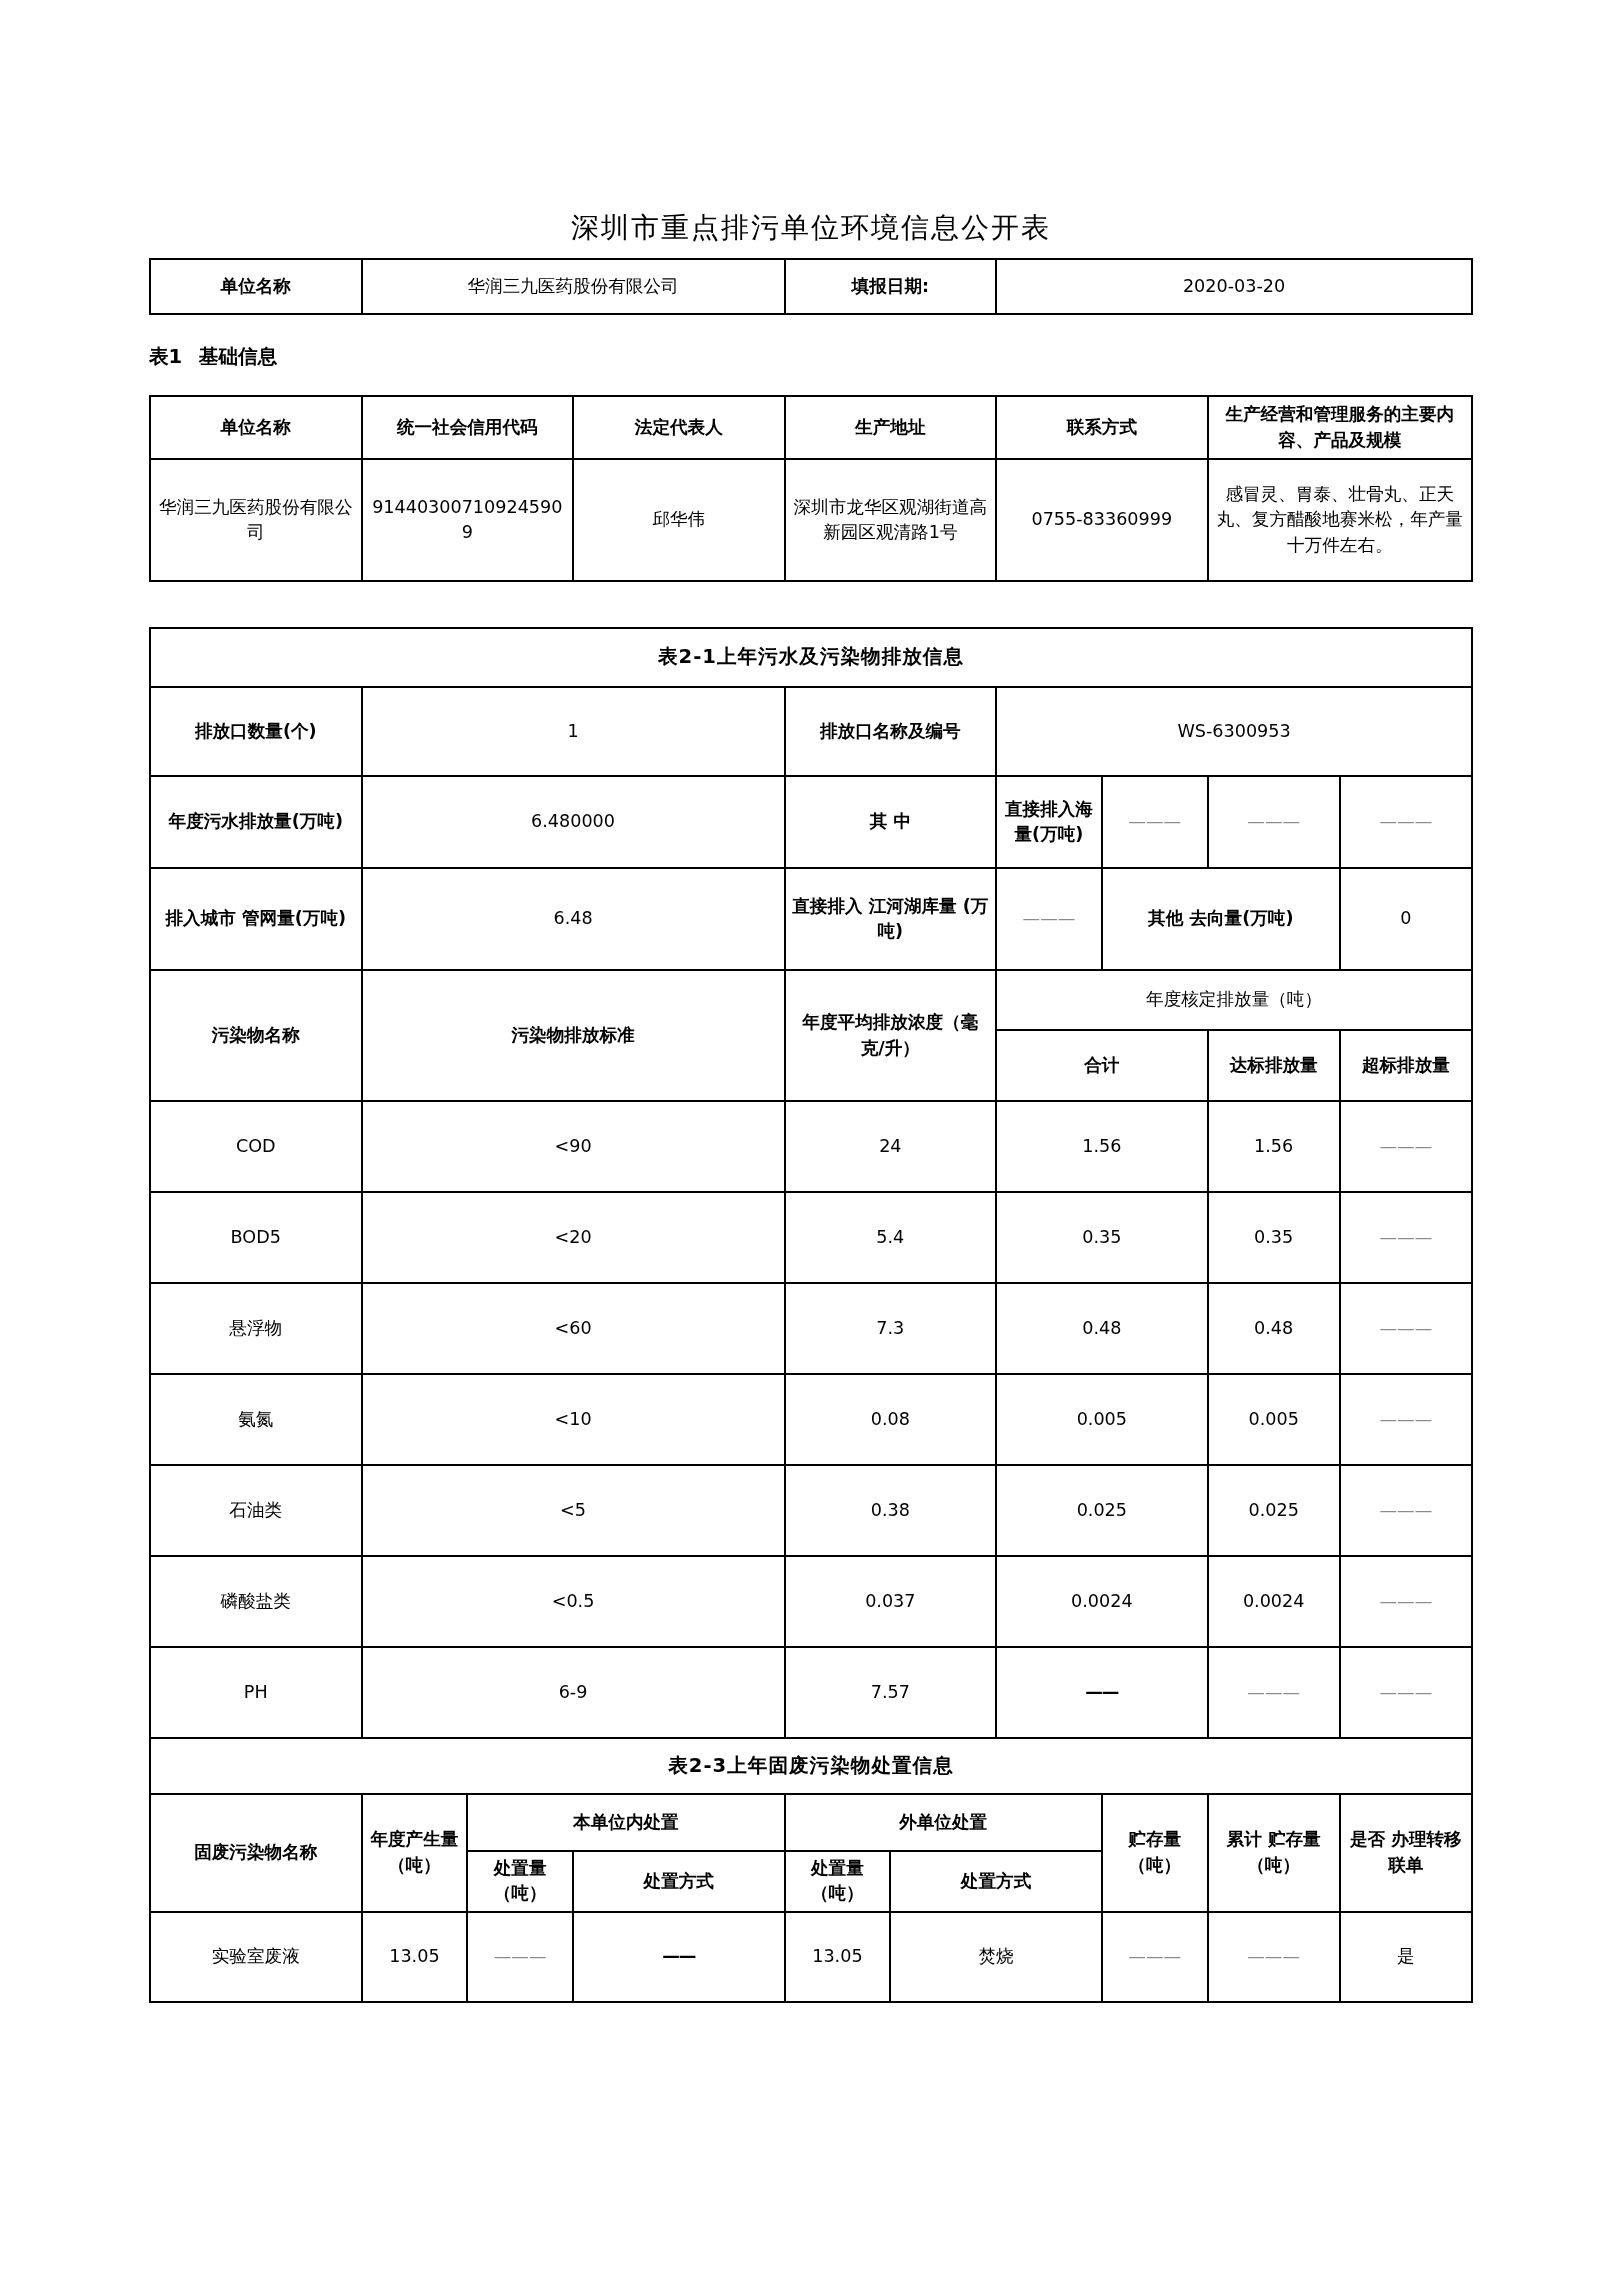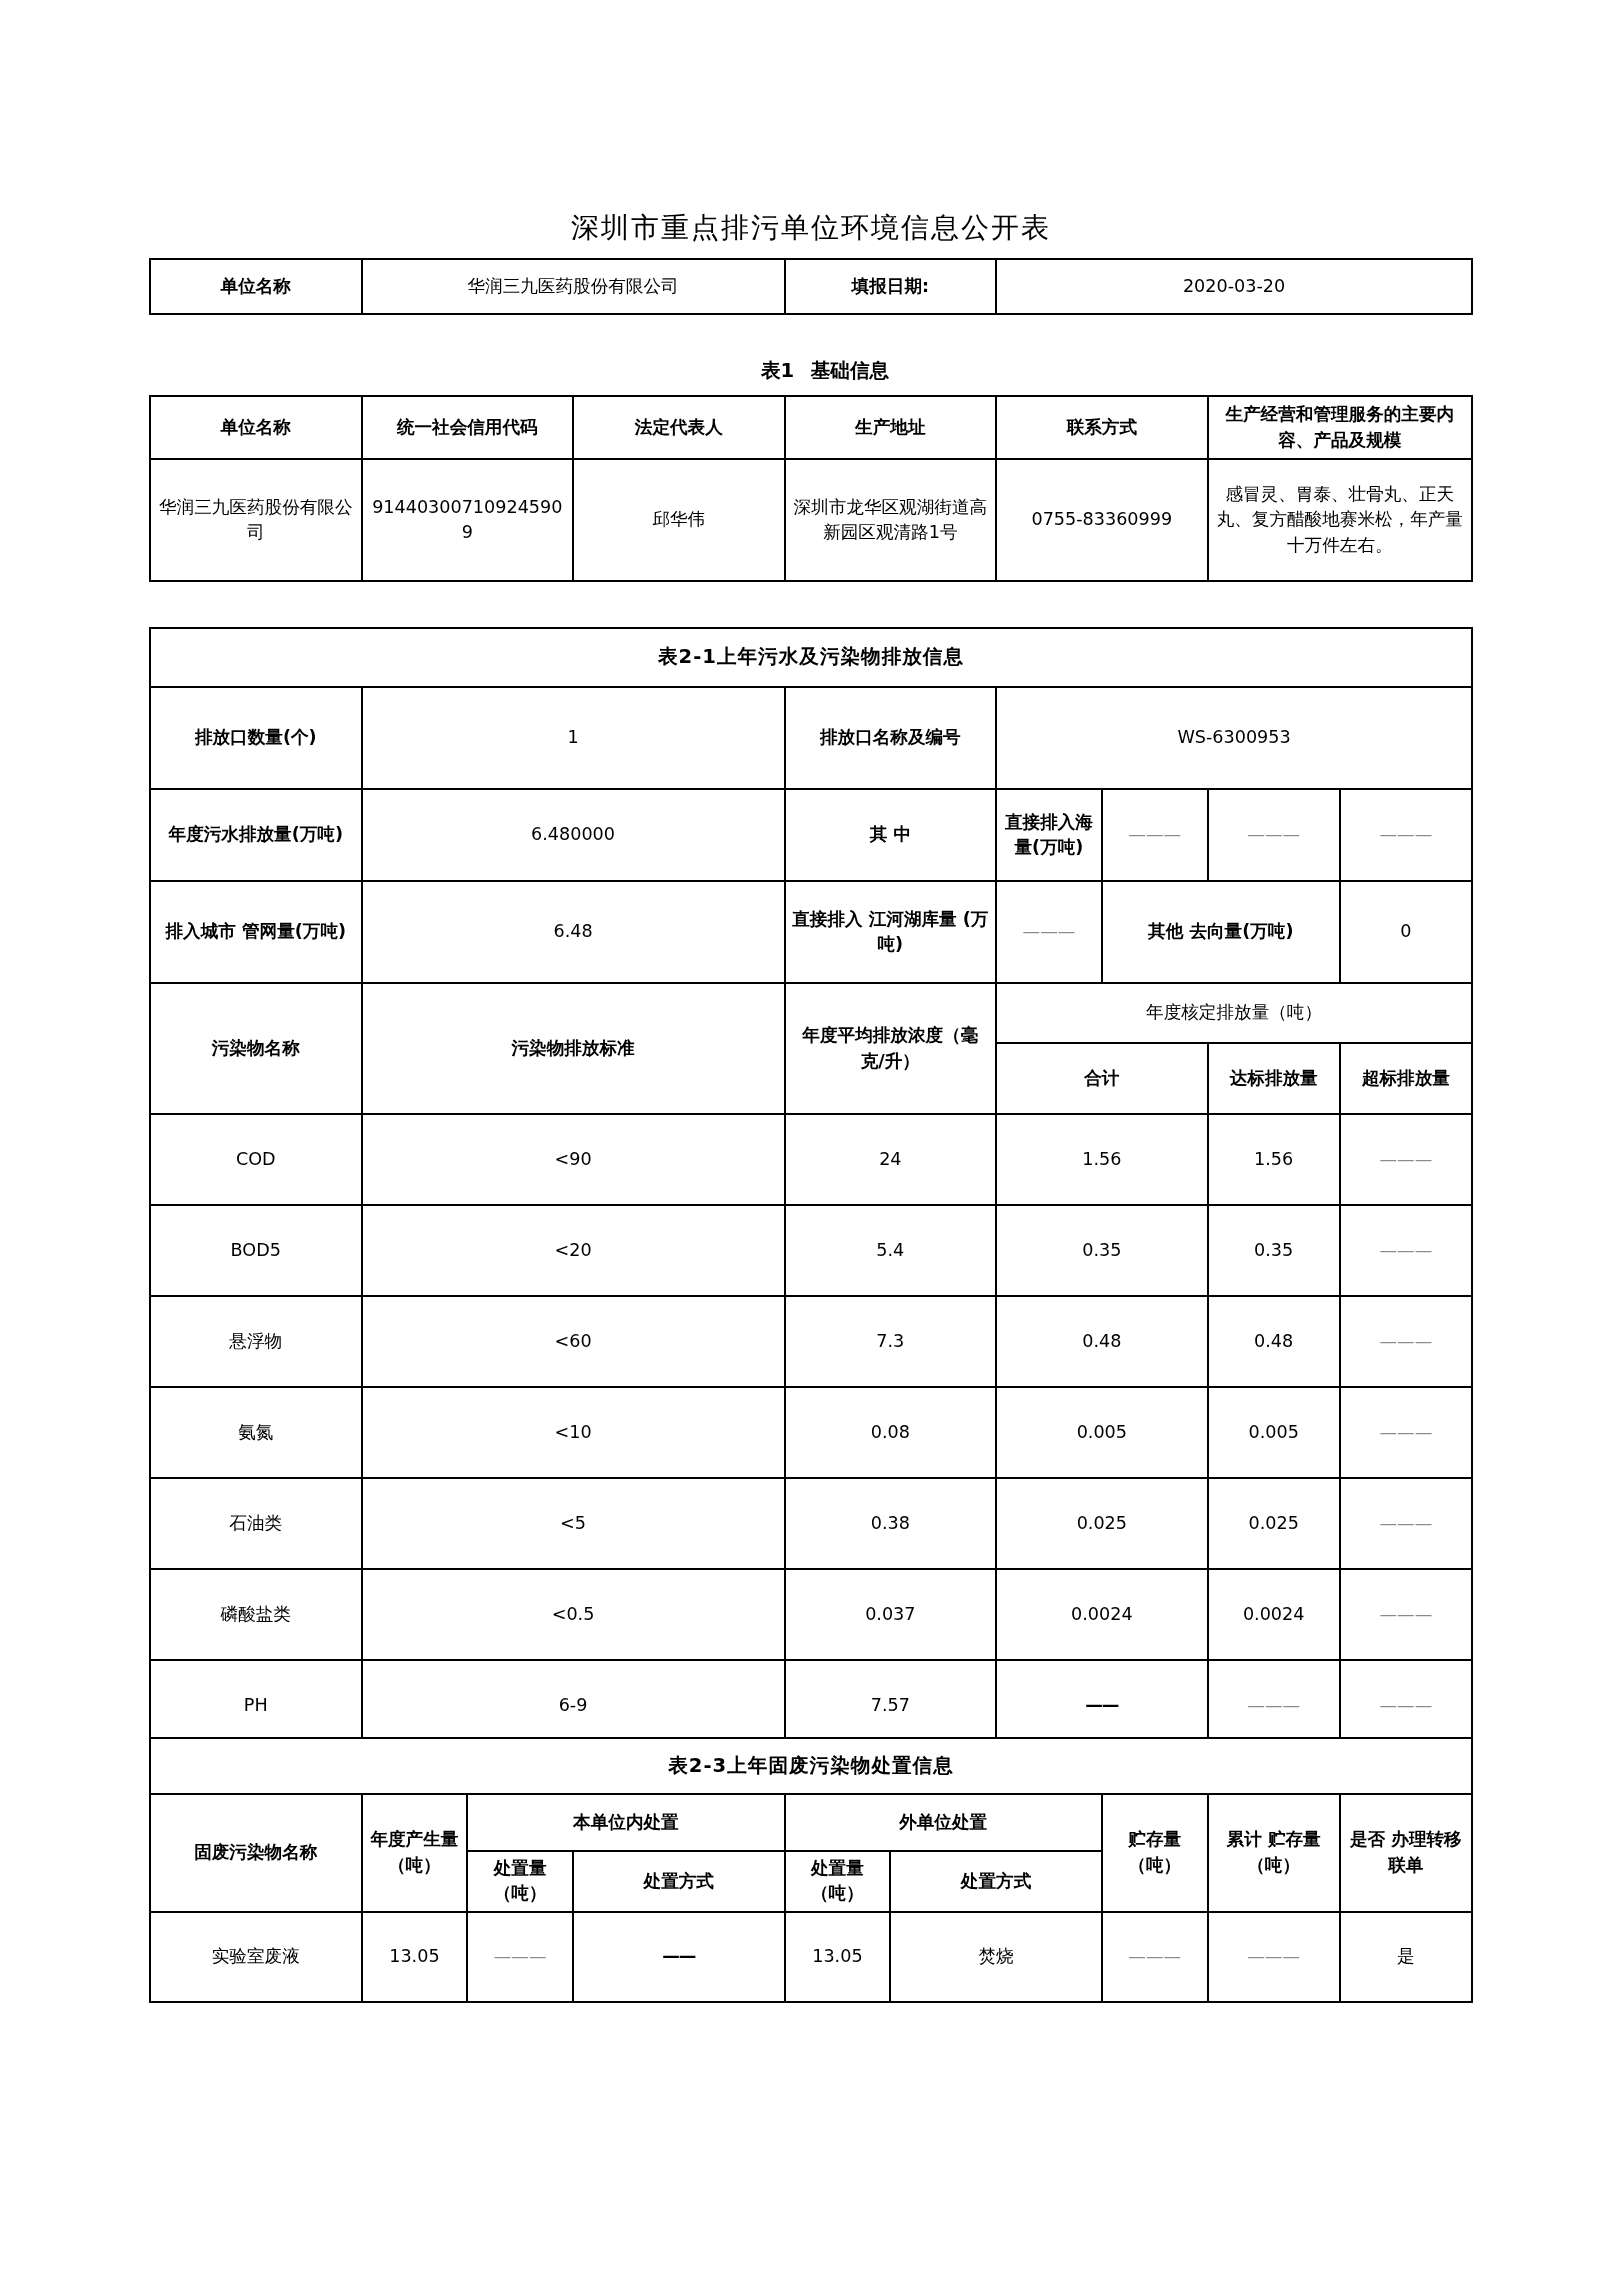--- a/index.html
+++ b/index.html
@@ -27,31 +27,31 @@
     border-top-width:2.9px;border-bottom-width:2.9px;
     text-align:center;vertical-align:middle;
     padding:3.9px 5.9px;line-height:1.45;
     word-break:break-all;
     background:#fff;
   }
   table.tbl{border:2.9px solid #000;}
   .b{font-weight:bold;}
   .caption-cell{font-weight:bold;font-size:19.6px;letter-spacing:1px;}
   .sec-caption{
-    position:absolute;left:149px;width:1324px;text-align:center;
-    font-size:19.6px;font-weight:bold;margin:14px;word-spacing:9.8px;
+    position:absolute;left:149px;width:1324px;text-align:left;
+    font-size:19.6px;font-weight:bold;margin:0;word-spacing:9.8px;
   }
   .dash{color:#8a8a8a;letter-spacing:0px;}
   .dash-heavy{color:#000;font-weight:bold;letter-spacing:-1px;}
   .tl{text-align:left;padding-left:47px;}
   
   .hdr-tbl{top:258px;} .hdr-tbl tr{height:55px;}
   .t1{top:395px;} .t1 .r-head{height:63px;} .t1 .r-data{height:122px;}
   .t21{top:627px;}
-  .t21 .r-cap{height:59px;} .t21 .r1{height:102px;} .t21 .r2{height:92px;}
+  .t21 .r-cap{height:59px;} .t21 .r1{height:89px;} .t21 .r2{height:92px;}
   .t21 .r3{height:102px;} .t21 .r-h1{height:60px;} .t21 .r-h2{height:71px;}
   .t21 .r-p{height:91px;}
   .t23{top:1737px;}
   .t23 .r-cap{height:56px;} .t23 .r-h1{height:57px;} .t23 .r-h2{height:59px;}
   .t23 .r-data{height:90px;}
 </style>
 </head>
 <body>
 
 <div class="page">

